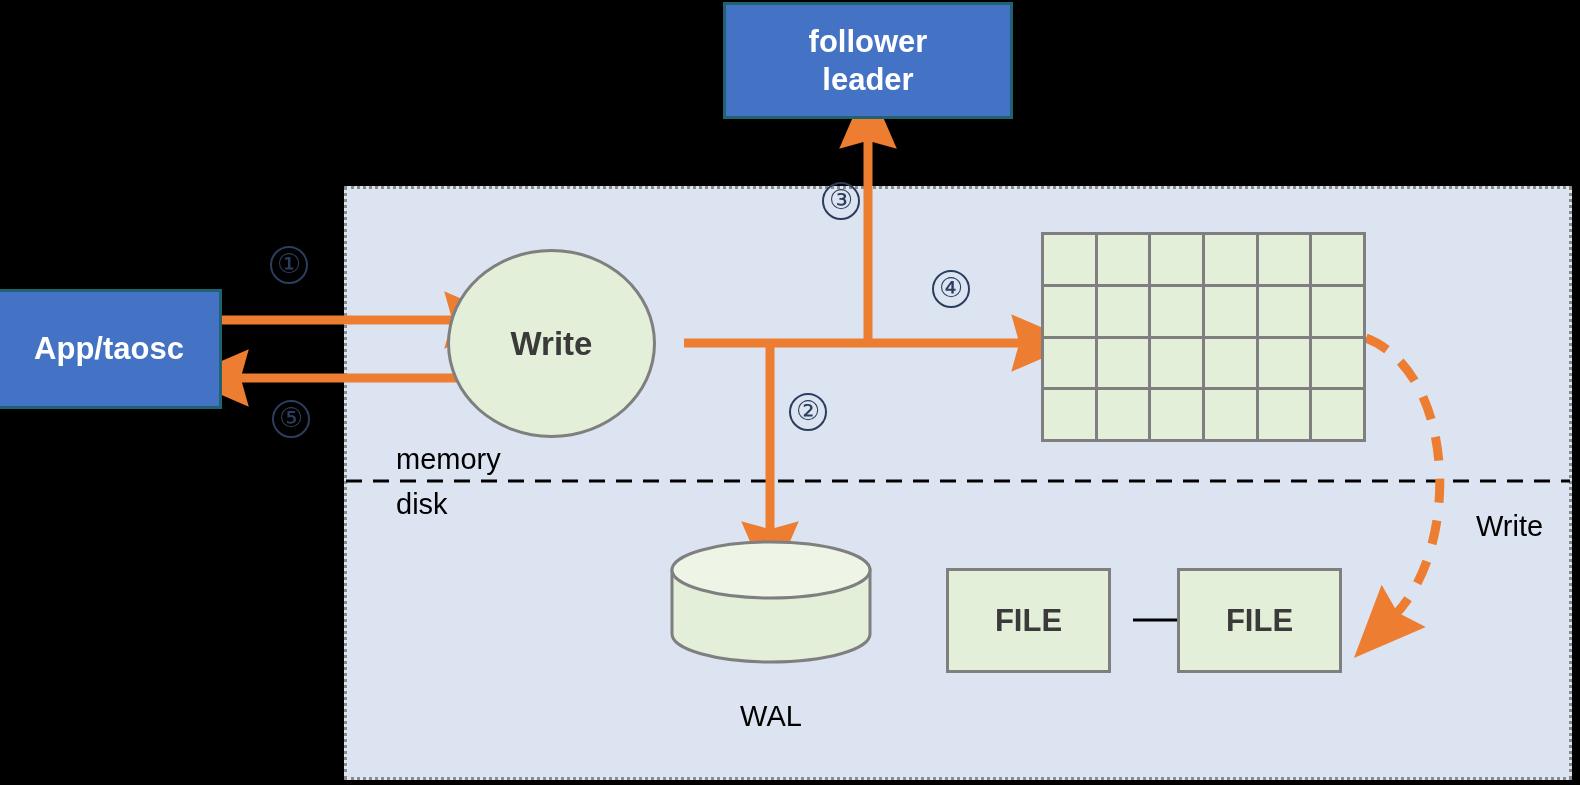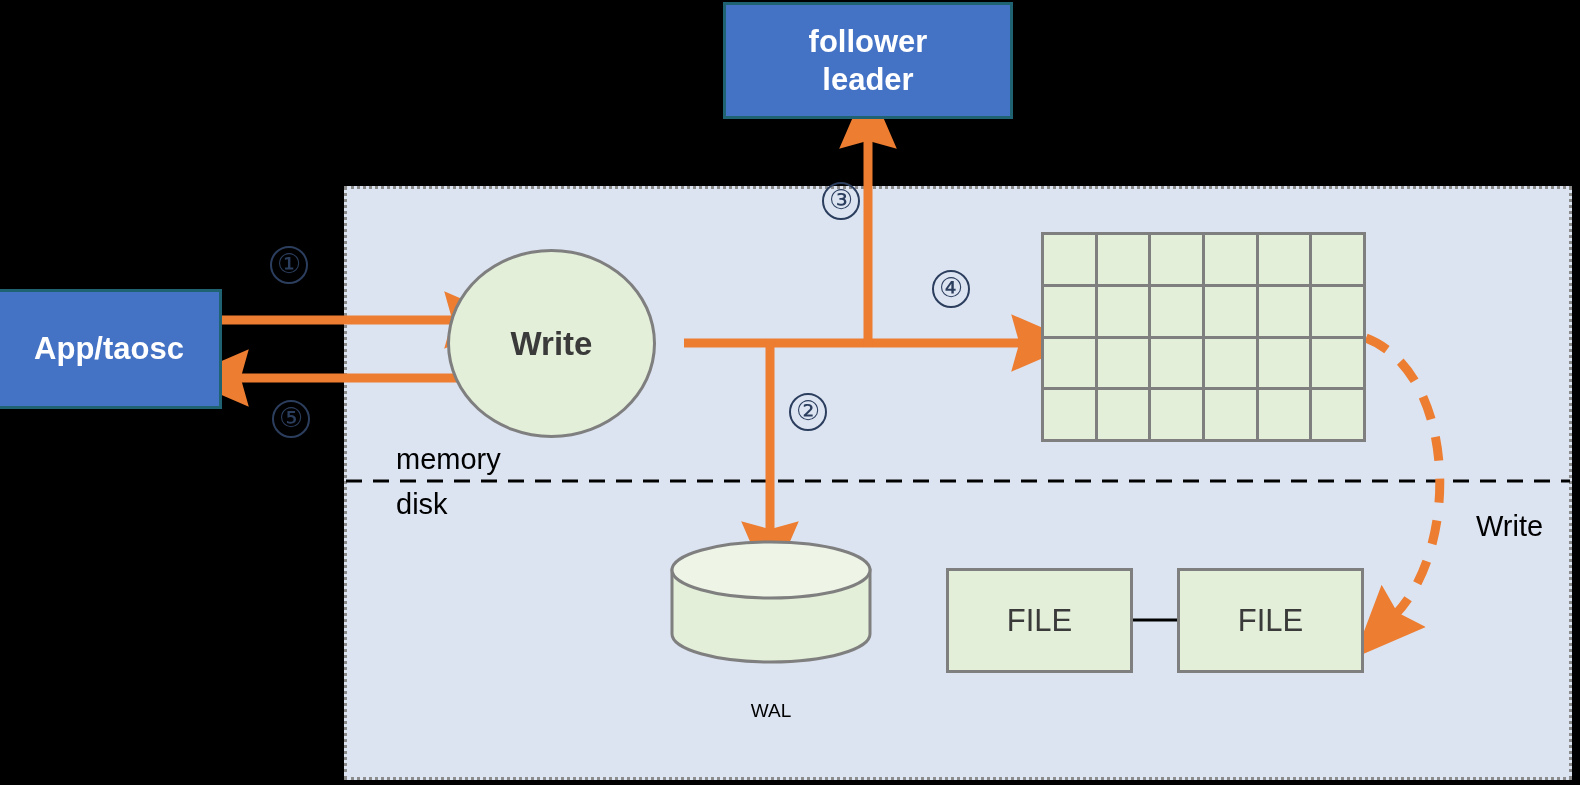--- a/index.html
+++ b/index.html
@@ -99,37 +99,37 @@
     border-right: 3px solid #7F7F7F;
     border-bottom: 3px solid #7F7F7F;
     box-sizing: border-box;
   }
   #wal-label {
     position: absolute;
     left: 672px;
     top: 700px;
     width: 198px;
     text-align: center;
-    font-size: 19px;
+    font-size: 29px;
     color: #000000;
   }
   
   .file-box {
     position: absolute;
     background: #E3EFD9;
     border: 3px solid #7F7F7F;
     box-sizing: border-box;
     display: flex;
     align-items: center;
     justify-content: center;
     color: #3A3A3A;
-    font-weight: normal;
+    font-weight: bold;
     font-size: 31px;
     height: 105px;
-    width: 187px;
+    width: 165px;
     top: 568px;
   }
   #file-box-1 { left: 946px; }
   #file-box-2 { left: 1177px; }
   
   .plain-label {
     position: absolute;
     color: #000000;
     font-size: 29px;
     white-space: nowrap;

